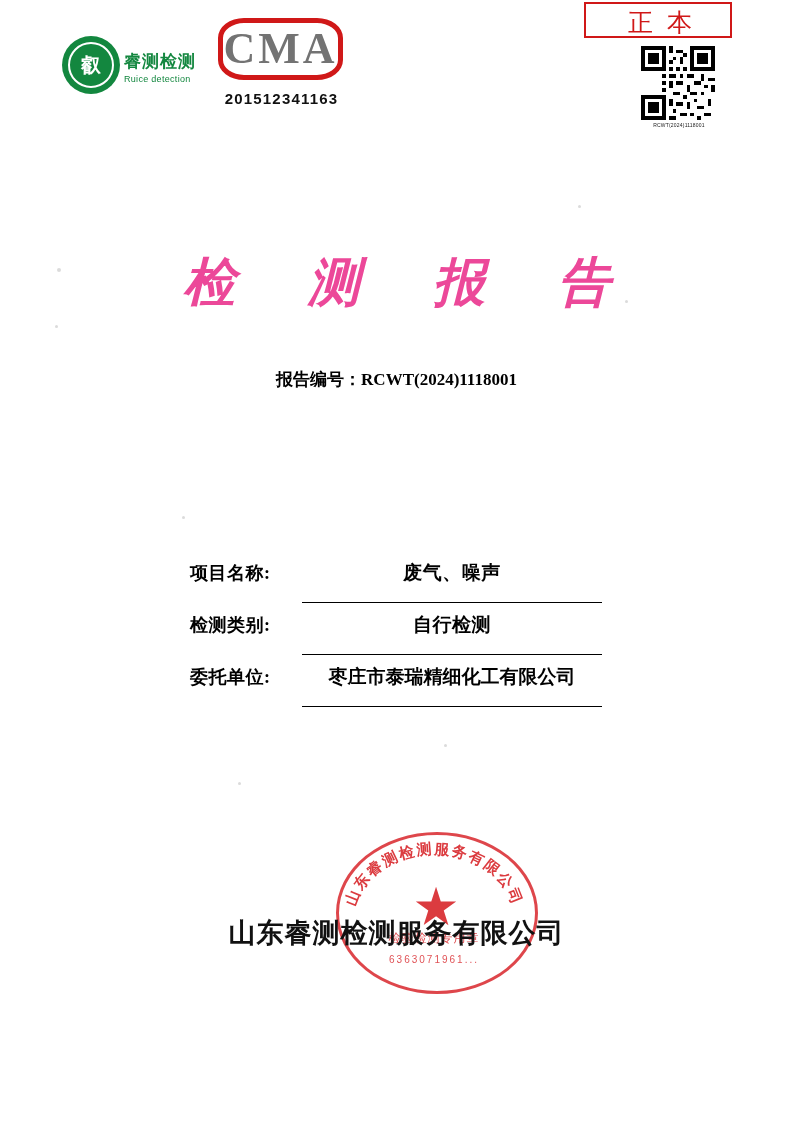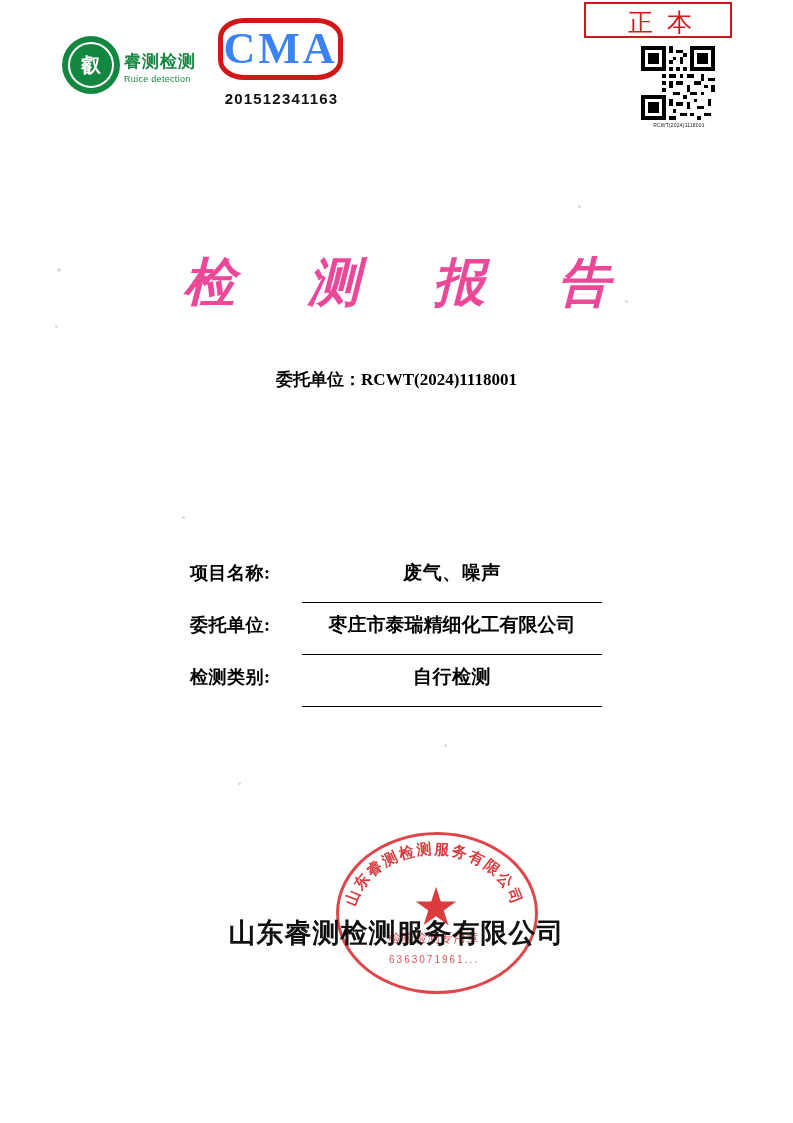--- a/index.html
+++ b/index.html
@@ -93,21 +93,21 @@
   }
   .cma-text {
     position: absolute;
     left: 0; top: 2px;
     width: 125px;
     height: 58px;
     line-height: 58px;
     text-align: center;
     font-size: 44px;
     font-weight: bold;
-    color: #3b82f6;
+    color: #737373;
     letter-spacing: 3px;
     font-family: "Liberation Serif", serif;
   }
   .cma-num {
     position: absolute;
     left: -4px;
     top: 72px;
     width: 135px;
     text-align: center;
     font-size: 15px;
@@ -404,35 +404,35 @@
           <rect x="8" y="20" width="2" height="1"></rect>
       </g>
     </svg>
   </div>
   <div class="qr-caption">RCWT(2024)1118001</div>
 </div>
 
 <div class="doc-title">检 测 报 告</div>
 
 <div class="report-no">
-  <span>委托单位：</span><span>RCWT(2024)1118001</span>
+  <span>报告编号：</span><span>RCWT(2024)1118001</span>
 </div>
 
 <div class="fields">
 
   <div class="field-row">
     <span class="field-label">项目名称:</span><span class="field-value">废气、噪声</span>
   </div>
 
   <div class="field-row">
+    <span class="field-label">检测类别:</span><span class="field-value">自行检测</span>
+  </div>
+
+  <div class="field-row">
     <span class="field-label">委托单位:</span><span class="field-value tight">枣庄市泰瑞精细化工有限公司</span>
-  </div>
-
-  <div class="field-row">
-    <span class="field-label">检测类别:</span><span class="field-value">自行检测</span>
   </div>
 
 </div>
 
 <div class="seal">
   <div class="seal-circle"></div>
   <svg class="seal-arc" viewBox="0 0 196 156" aria-hidden="true">
     <defs>
       <path id="arcpath" d="M 18,86 A 80,64 0 0 1 178,86" fill="none"></path>
     </defs>

